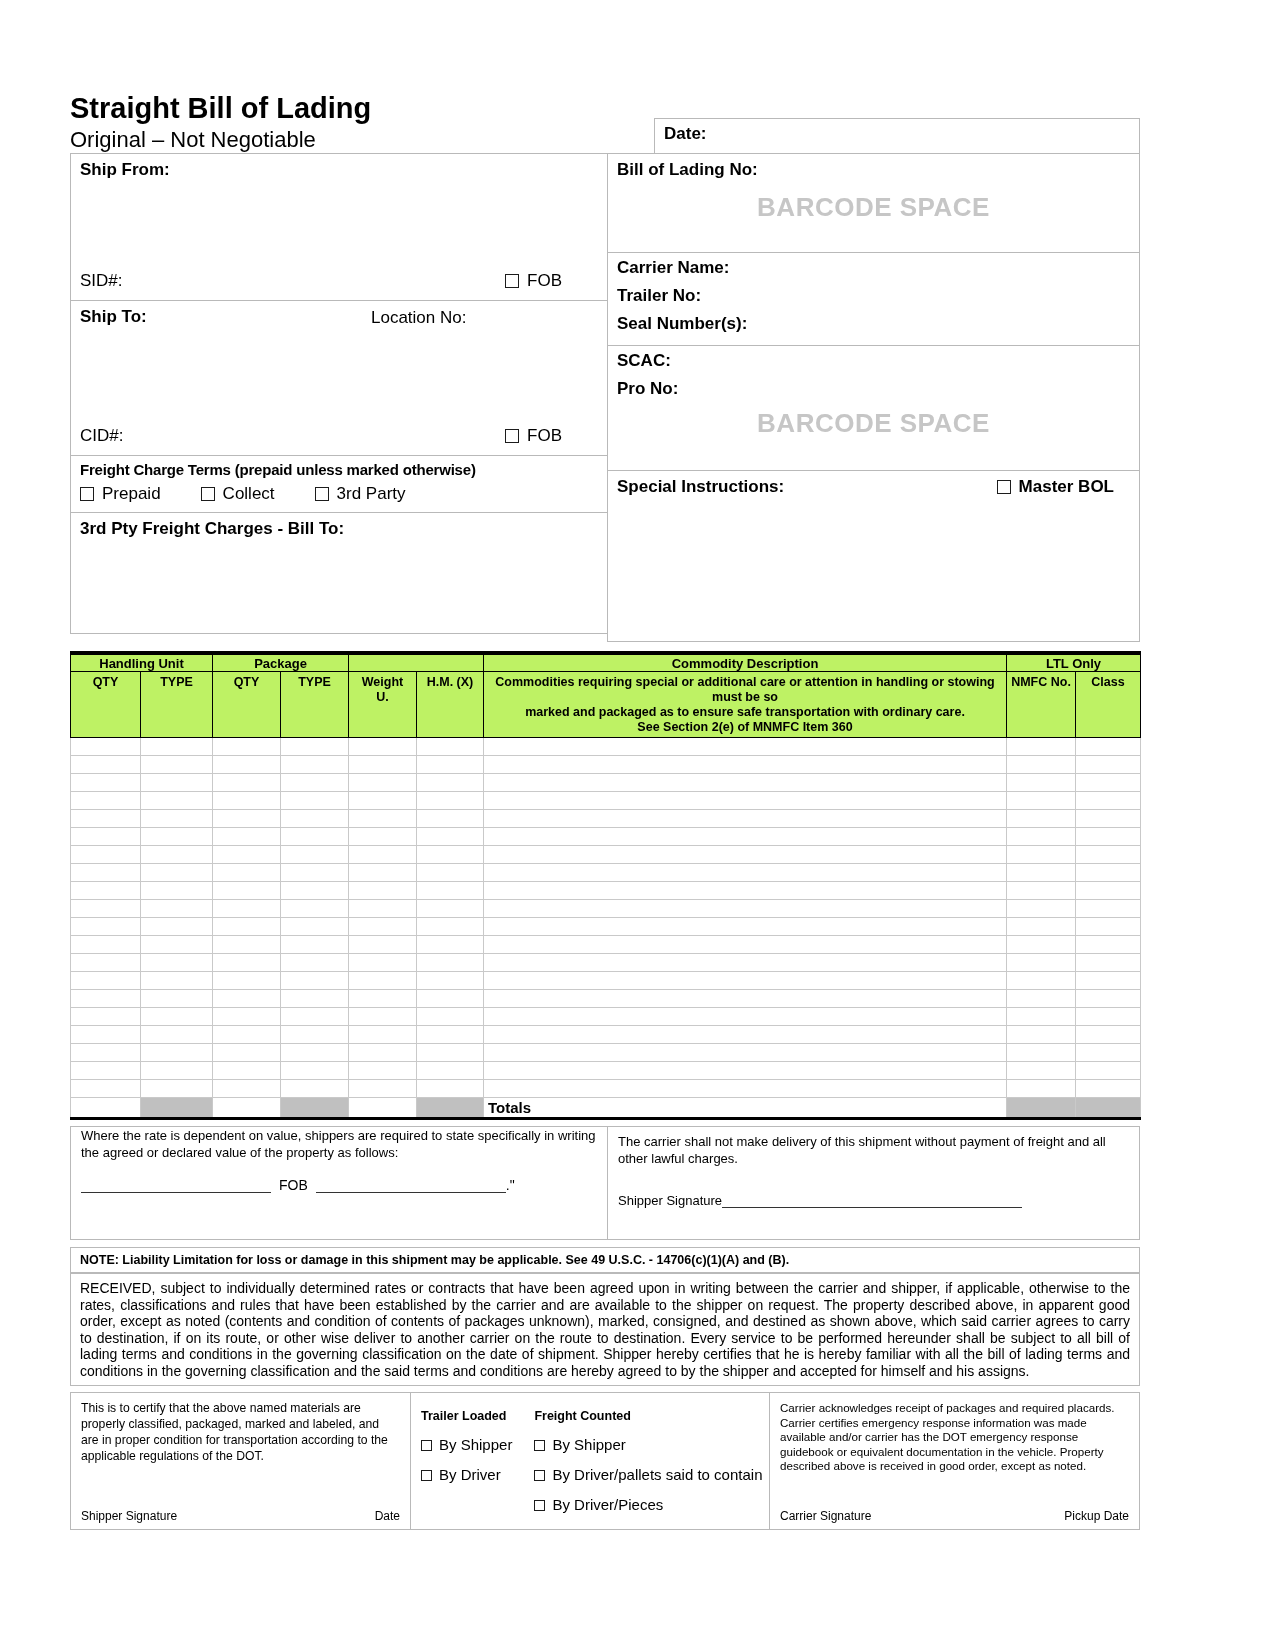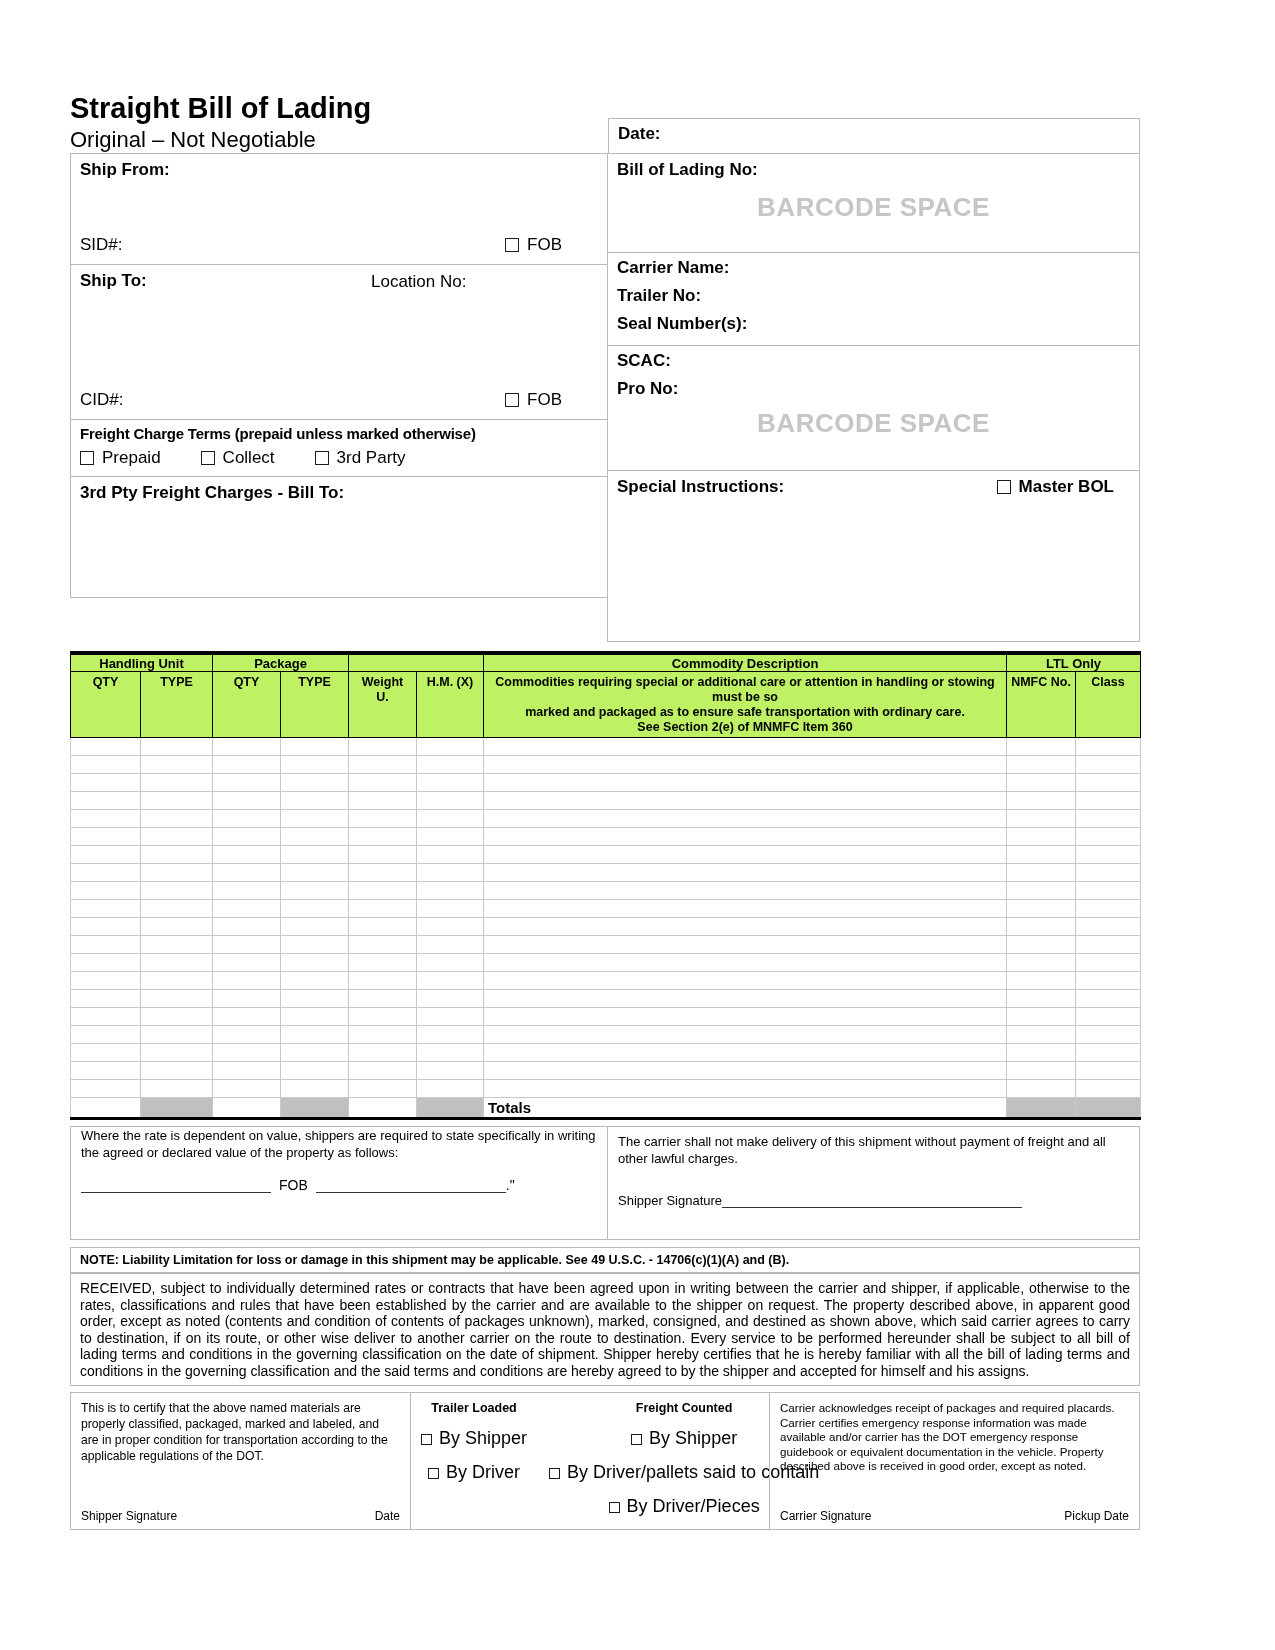--- a/index.html
+++ b/index.html
@@ -1,35 +1,35 @@
 <!DOCTYPE html>
 <html><head>
 <meta charset="utf-8">
 <style>
   * { box-sizing: border-box; margin: 0; padding: 0; }
   html,body { background:#fff; }
   body { font-family: "Liberation Sans", sans-serif; color:#000; }
   .page { width:1275px; height:1650px; padding:92px 135px 0 70px; position:relative; background:#fff; }
 
   
-  .toprow { display:flex; align-items:flex-end; }
+  .toprow { display:flex; align-items:flex-end;gap:46px; }
   .titles { width:538px; }
   .h1 { font-size:29px; font-weight:bold; line-height:1.12; }
   .subtitle { font-size:22px; margin-top:3px; line-height:1.2; }
   .date-box { flex:1; height:36px; border:1px solid #b9b9b9; padding:5px 9px; font-size:17px; font-weight:bold; }
 
   
   .cols { display:flex; }
   .col-left { width:538px; }
   .col-right { flex:1; margin-left:-1px; }
   .bx { border:1px solid #b9b9b9; margin-top:-1px; padding:6px 9px; position:relative; }
   .lbl { font-size:17px; font-weight:bold; }
   .plain { font-size:17px; font-weight:normal; }
 
-  .ship-from { height:112px; }
+  .ship-from { height:148px; }
   .ship-to { height:156px; }
   .freight-terms { height:58px; padding-top:5px; }
   .third-party { height:122px; }
   .bol-box { height:100px; }
   .carrier-box { height:94px; }
   .scac-box { height:126px; }
   .special-box { height:172px; }
 
   .bottomline { position:absolute; left:9px; right:9px; bottom:9px; display:flex; justify-content:space-between; font-size:17px; }
   .fob-off { padding-right:36px; }
@@ -72,27 +72,27 @@
   .u190 { width:190px; } .u300 { width:300px; } .u200 { width:200px; } .u90 { width:90px; } .u210 { width:210px; } .u110 { width:110px; }
   .fob-mid { margin:0 8px; }
   .sigrow { display:flex; align-items:flex-end; margin-top:26px; font-size:13px; }
 
   .note-bx { margin-top:7px; padding:5px 9px; font-size:12.5px; font-weight:bold; }
   .received-bx { margin-top:0; padding:6px 9px; font-size:14px; line-height:1.18; text-align:justify; }
 
   
   .bottom-row { display:flex; margin-top:7px; }
   .cert-box { width:341px; height:138px; padding:8px 10px; }
-  .loaded-box { width:360px; height:138px; margin-left:-1px; padding:8px 10px;text-align:center; }
+  .loaded-box { width:360px; height:138px; margin-left:-1px; padding:16px 10px; }
   .ack-box { flex:1; height:138px; margin-left:-1px; padding:8px 10px; }
   .t12 { font-size:12.2px; line-height:1.3; }
   .t116 { font-size:11.6px; line-height:1.25; }
   .lc-cols { display:flex; gap:22px; }
   .lc-col .head { font-size:12.5px; font-weight:bold; }
-  .lc-opt { margin-top:13px; font-size:18px; white-space:nowrap; }
+  .lc-opt { margin-top:13px; font-size:15px; white-space:nowrap; }
   .sigdock { position:absolute; left:10px; right:10px; bottom:6px; display:flex; justify-content:space-between; }
   .siggroup { font-size:12px; }
   .siggroup .uline { margin-bottom:2px; height:10px; }
 </style>
 </head>
 <body>
 
 <div class="page">
 
   <div class="toprow">

